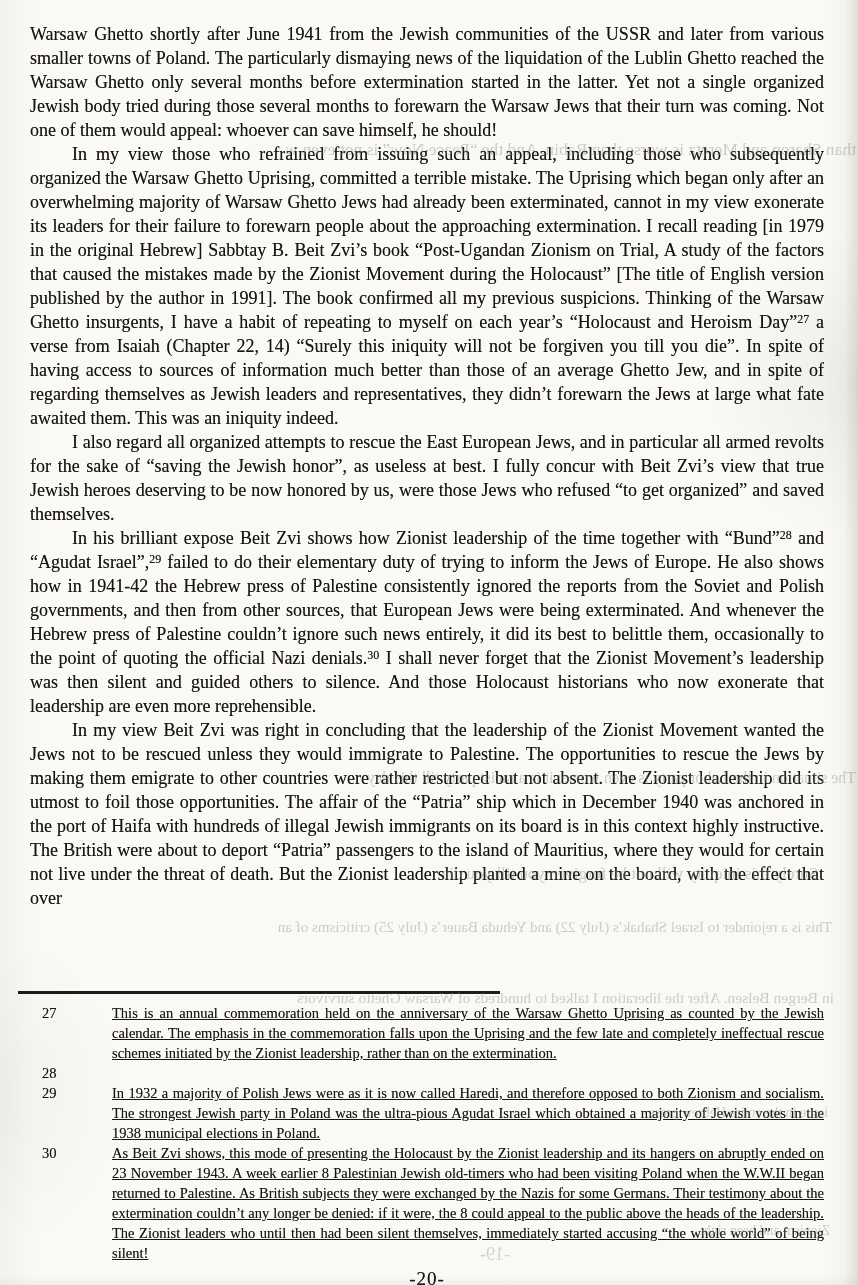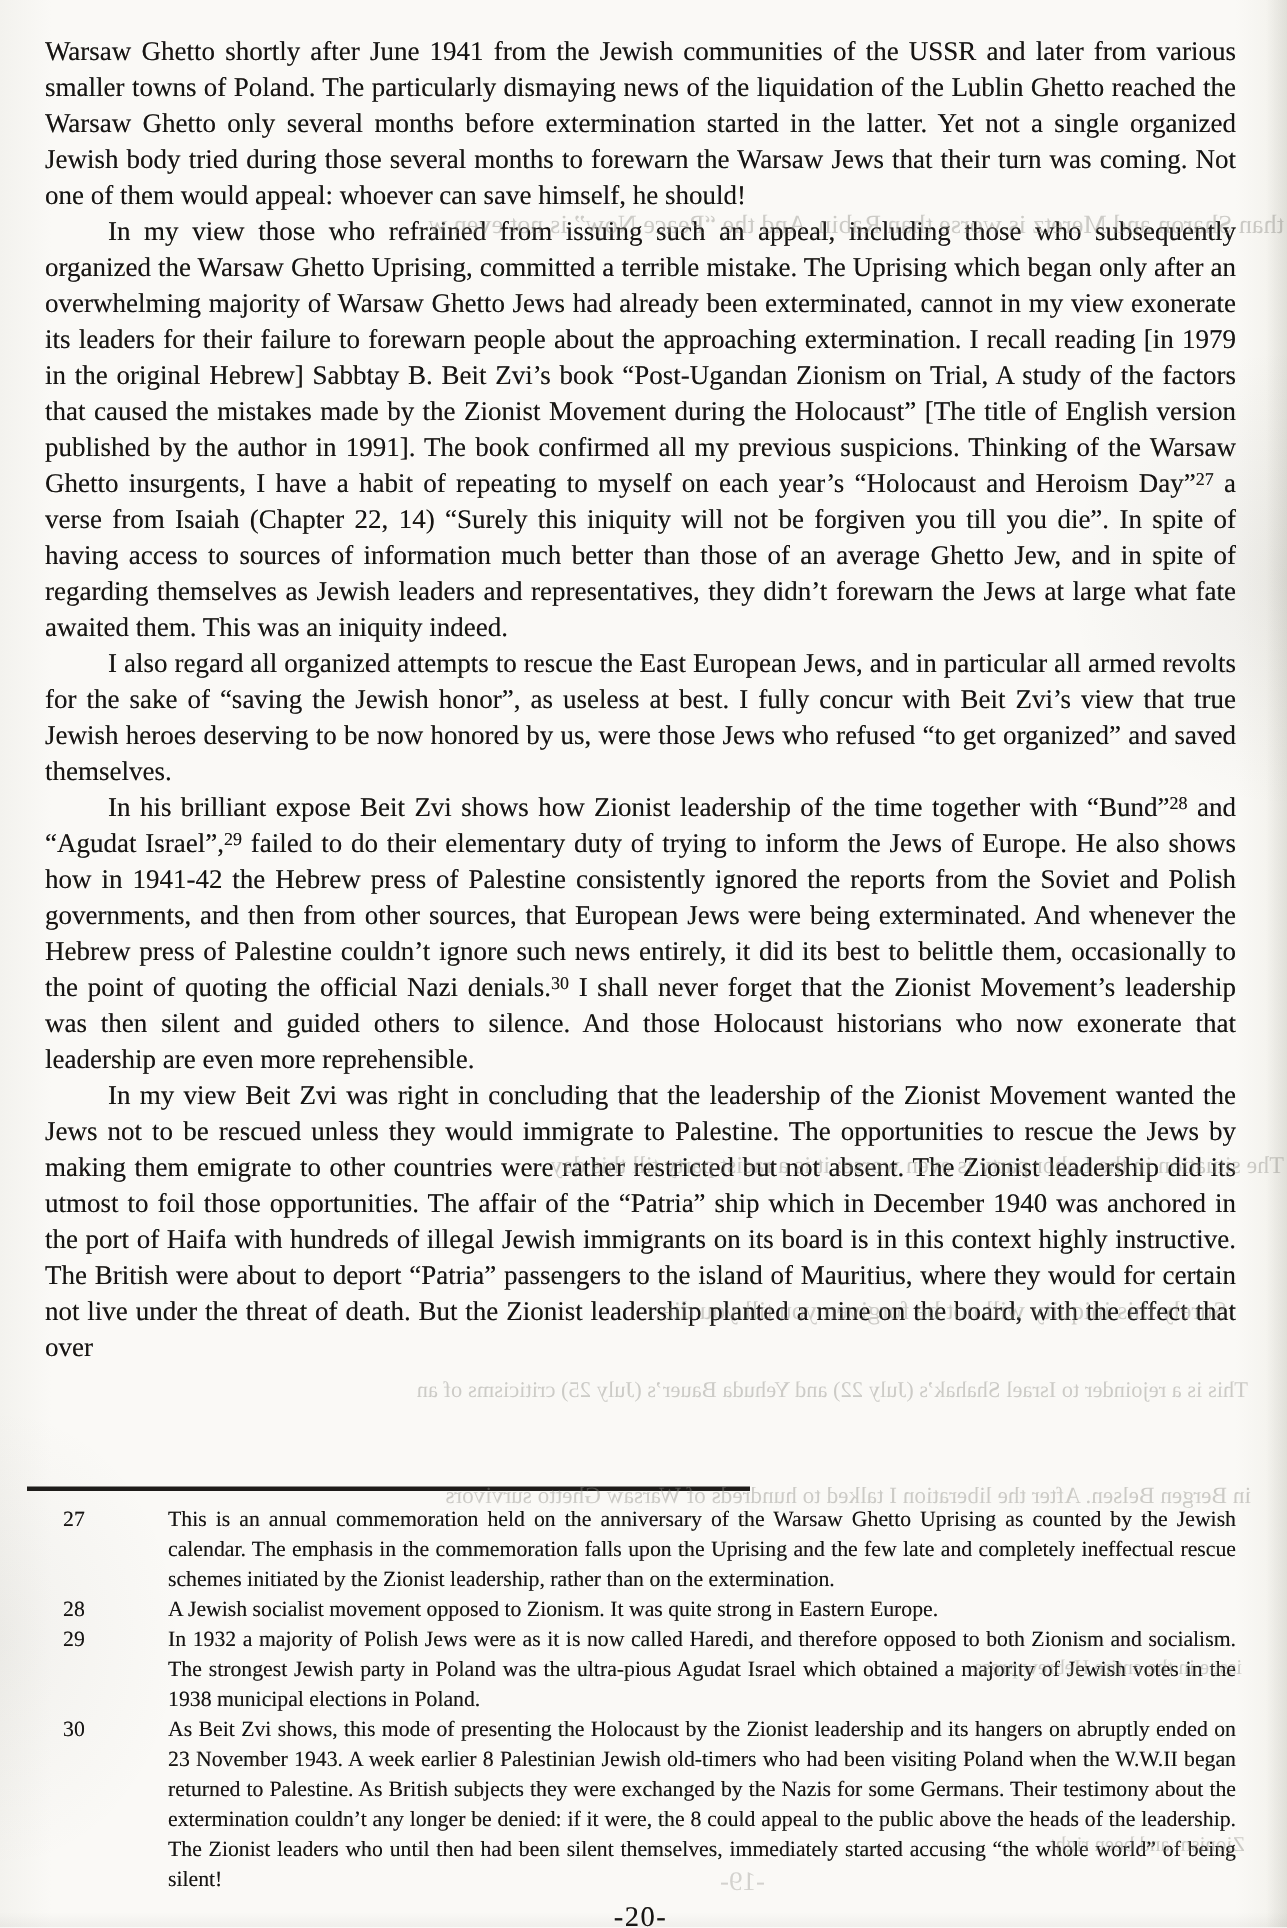--- a/index.html
+++ b/index.html
@@ -49,20 +49,21 @@
   }
   .fn-row { display: flex; }
   .fn-num {
     flex: 0 0 82px;
     box-sizing: border-box;
     padding-left: 12px;
   }
   .fn-text {
     flex: 1;
     text-align: justify;
+    text-decoration: underline;
   }
   .page-number {
     text-align: center;
     margin-top: 5px;
     font-size: 19px;
     letter-spacing: 1px;
     text-shadow: 0 0 0.4px rgba(20,18,15,0.55);
   }
   
   .show-through {
@@ -107,21 +108,20 @@
       <p class="para indent">In my view Beit Zvi was right in concluding that the leadership of the Zionist Movement wanted the Jews not to be rescued unless they would immigrate to Palestine. The opportunities to rescue the Jews by making them emigrate to other countries were rather restricted but not absent. The Zionist leadership did its utmost to foil those opportunities. The affair of the “Patria” ship which in December 1940 was anchored in the port of Haifa with hundreds of illegal Jewish immigrants on its board is in this context highly instructive. The British were about to deport “Patria” passengers to the island of Mauritius, where they would for certain not live under the threat of death. But the Zionist leadership planted a mine on the board, with the effect that over</p>
     </div>
   <div class="fn-sep"></div>
   <div class="footnotes">
       <div class="fn-row">
         <span class="fn-num">27</span>
         <div class="fn-text">This is an annual commemoration held on the anniversary of the Warsaw Ghetto Uprising as counted by the Jewish calendar. The emphasis in the commemoration falls upon the Uprising and the few late and completely ineffectual rescue schemes initiated by the Zionist leadership, rather than on the extermination.</div>
       </div>
       <div class="fn-row">
         <span class="fn-num">28</span>
-        <div class="fn-text">A Jewish socialist movement opposed to Zionism. It was quite strong in Eastern Europe.</div>
       </div>
       <div class="fn-row">
         <span class="fn-num">29</span>
         <div class="fn-text">In 1932 a majority of Polish Jews were as it is now called Haredi, and therefore opposed to both Zionism and socialism. The strongest Jewish party in Poland was the ultra-pious Agudat Israel which obtained a majority of Jewish votes in the 1938 municipal elections in Poland.</div>
       </div>
       <div class="fn-row">
         <span class="fn-num">30</span>
         <div class="fn-text">As Beit Zvi shows, this mode of presenting the Holocaust by the Zionist leadership and its hangers on abruptly ended on 23 November 1943. A week earlier 8 Palestinian Jewish old-timers who had been visiting Poland when the W.W.II began returned to Palestine. As British subjects they were exchanged by the Nazis for some Germans. Their testimony about the extermination couldn’t any longer be denied: if it were, the 8 could appeal to the public above the heads of the leadership. The Zionist leaders who until then had been silent themselves, immediately started accusing “the whole world” of being silent!</div>
       </div>
     </div>

